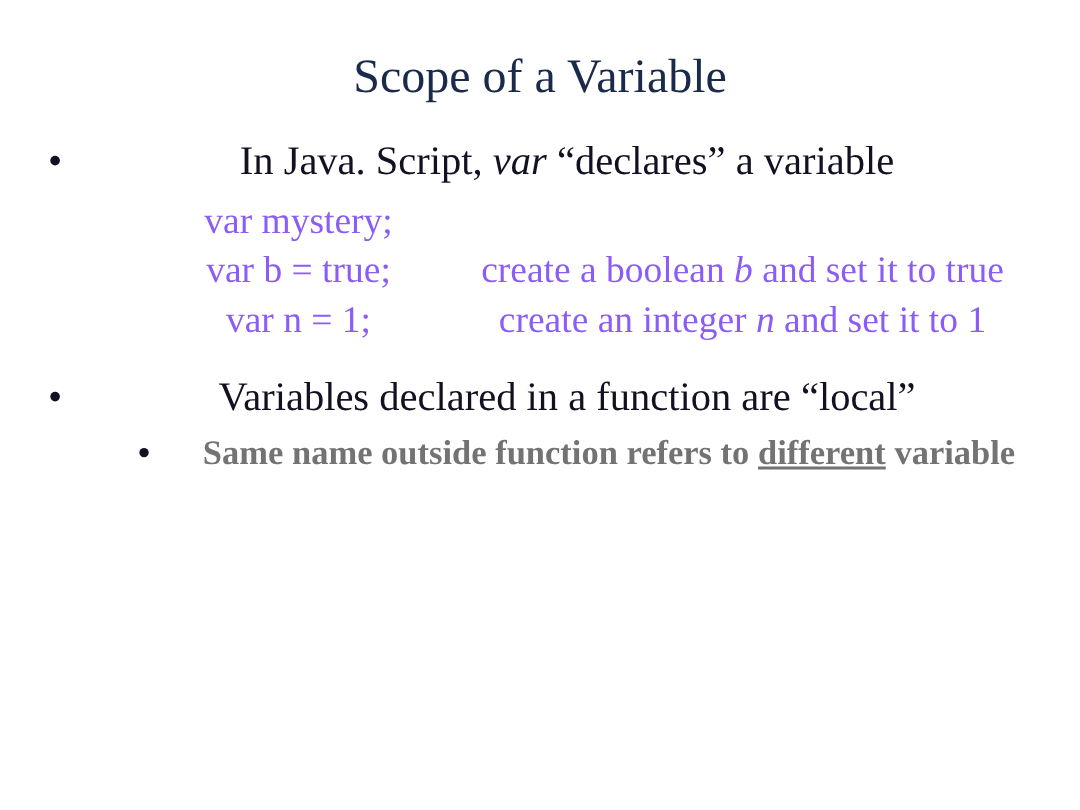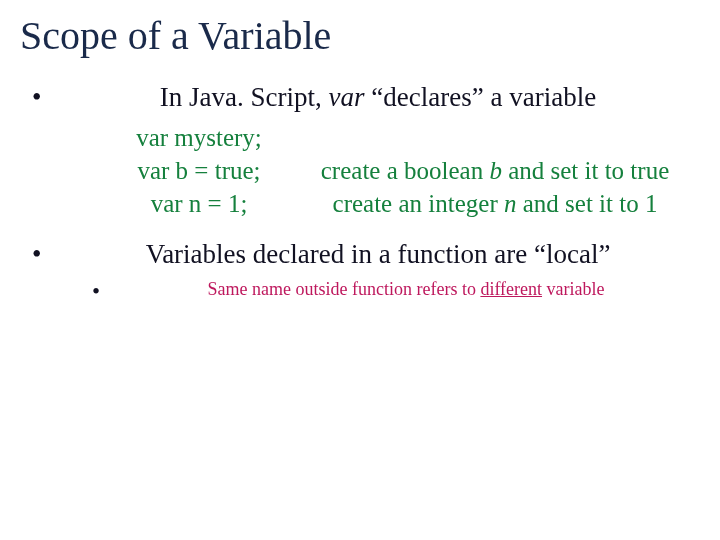--- a/index.html
+++ b/index.html
@@ -12,23 +12,24 @@
     color: #000000;
   }
   .slide {
     position: relative;
     width: 720px;
     height: 540px;
     box-sizing: border-box;
     padding: 12px 20px 20px 20px;
   }
   .title {
-    font-size: 40px;
+    text-align: center;
+    font-size: 32px;
     color: #1a2a4a;
-    margin: 0 0 22px 0;
+    margin: 20px 0 22px 0;
     font-weight: normal;
   }
   ul.level1 {
     list-style: none;
     margin: 0;
     padding: 0 0 0 10px;
   }
   ul.level1 > li {
     position: relative;
     padding-left: 26px;
@@ -43,21 +44,21 @@
     position: absolute;
     left: 2px;
     top: 0;
     font-size: 27px;
     color: #111122;
   }
   .italic { font-style: italic; }
   .examples {
     margin: 6px 0 18px 52px;
     font-size: 25px;
-    color: #15803d;
+    color: #8b5cf6;
     line-height: 1.32;
   }
   .examples .row {
     display: flex;
   }
   .examples .code {
     width: 182px;
     flex: 0 0 182px;
     white-space: nowrap;
   }
@@ -66,23 +67,24 @@
     white-space: nowrap;
   }
   ul.level2 {
     list-style: none;
     margin: 6px 0 14px 0;
     padding: 0 0 0 34px;
   }
   ul.level2 > li {
     position: relative;
     padding-left: 22px;
-    font-size: 18px;
-    color: #be185d;
+    font-size: 23px;
+    color: #737373;
     line-height: 1.25;
+    font-weight: bold;
   }
   ul.level2 > li::before {
     content: "•";
     position: absolute;
     left: 2px;
     top: 0;
     font-size: 23px;
     color: #111122;
   }
   .underline { text-decoration: underline; }

